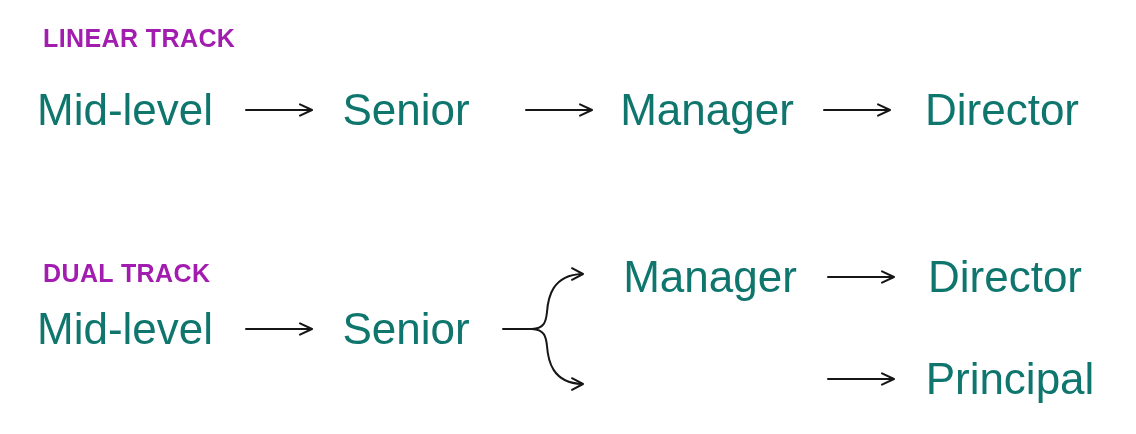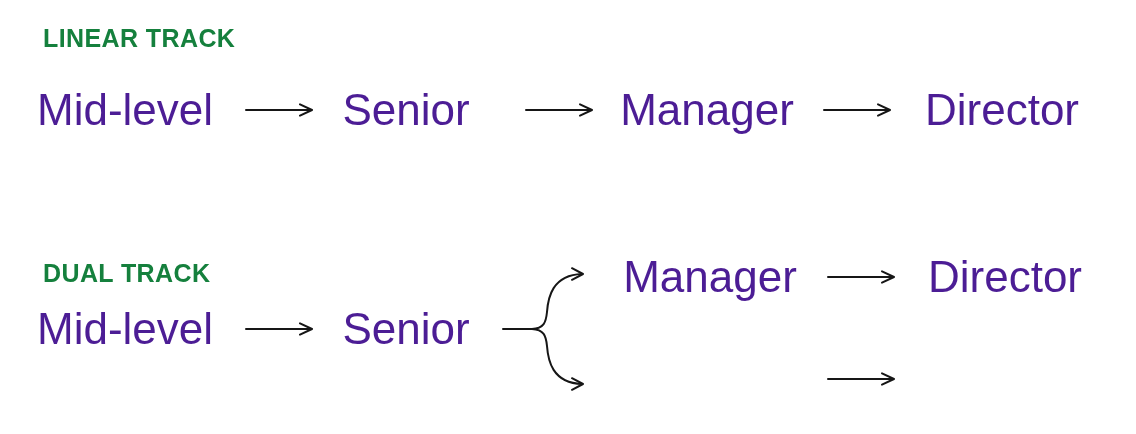--- a/index.html
+++ b/index.html
@@ -16,30 +16,30 @@
     color: #161616;
     overflow: hidden;
   }
   .track-label {
     position: absolute;
     font-size: 25px;
     font-weight: 700;
     letter-spacing: 0.4px;
     line-height: 1;
     white-space: nowrap;
-    color: #15803d;
+    color: #a21caf;
   }
   .node {
     position: absolute;
     font-size: 44px;
     font-weight: 400;
     line-height: 1;
     white-space: nowrap;
     transform: translate(-50%, -50%);
-    color: #4c1d95;
+    color: #0f766e;
   }
   .arrow {
     position: absolute;
     transform: translate(-50%, -50%);
   }
   .fork {
     position: absolute;
   }
   .stroke {
     stroke: #161616;
@@ -100,14 +100,15 @@
     <path class="stroke" d="M1 9 H66 M55 3.4 L67 9 L55 14.6"></path>
   </svg>
 
   <div class="node" style="left:1005px; top:277px;">Director</div>
 
 
   <svg class="arrow" style="left:862px; top:379px;" width="70" height="18" viewBox="0 0 70 18">
     <path class="stroke" d="M1 9 H66 M55 3.4 L67 9 L55 14.6"></path>
   </svg>
 
+  <div class="node" style="left:1010px; top:379px;">Principal</div>
 
 </div>
 
 </body></html>

